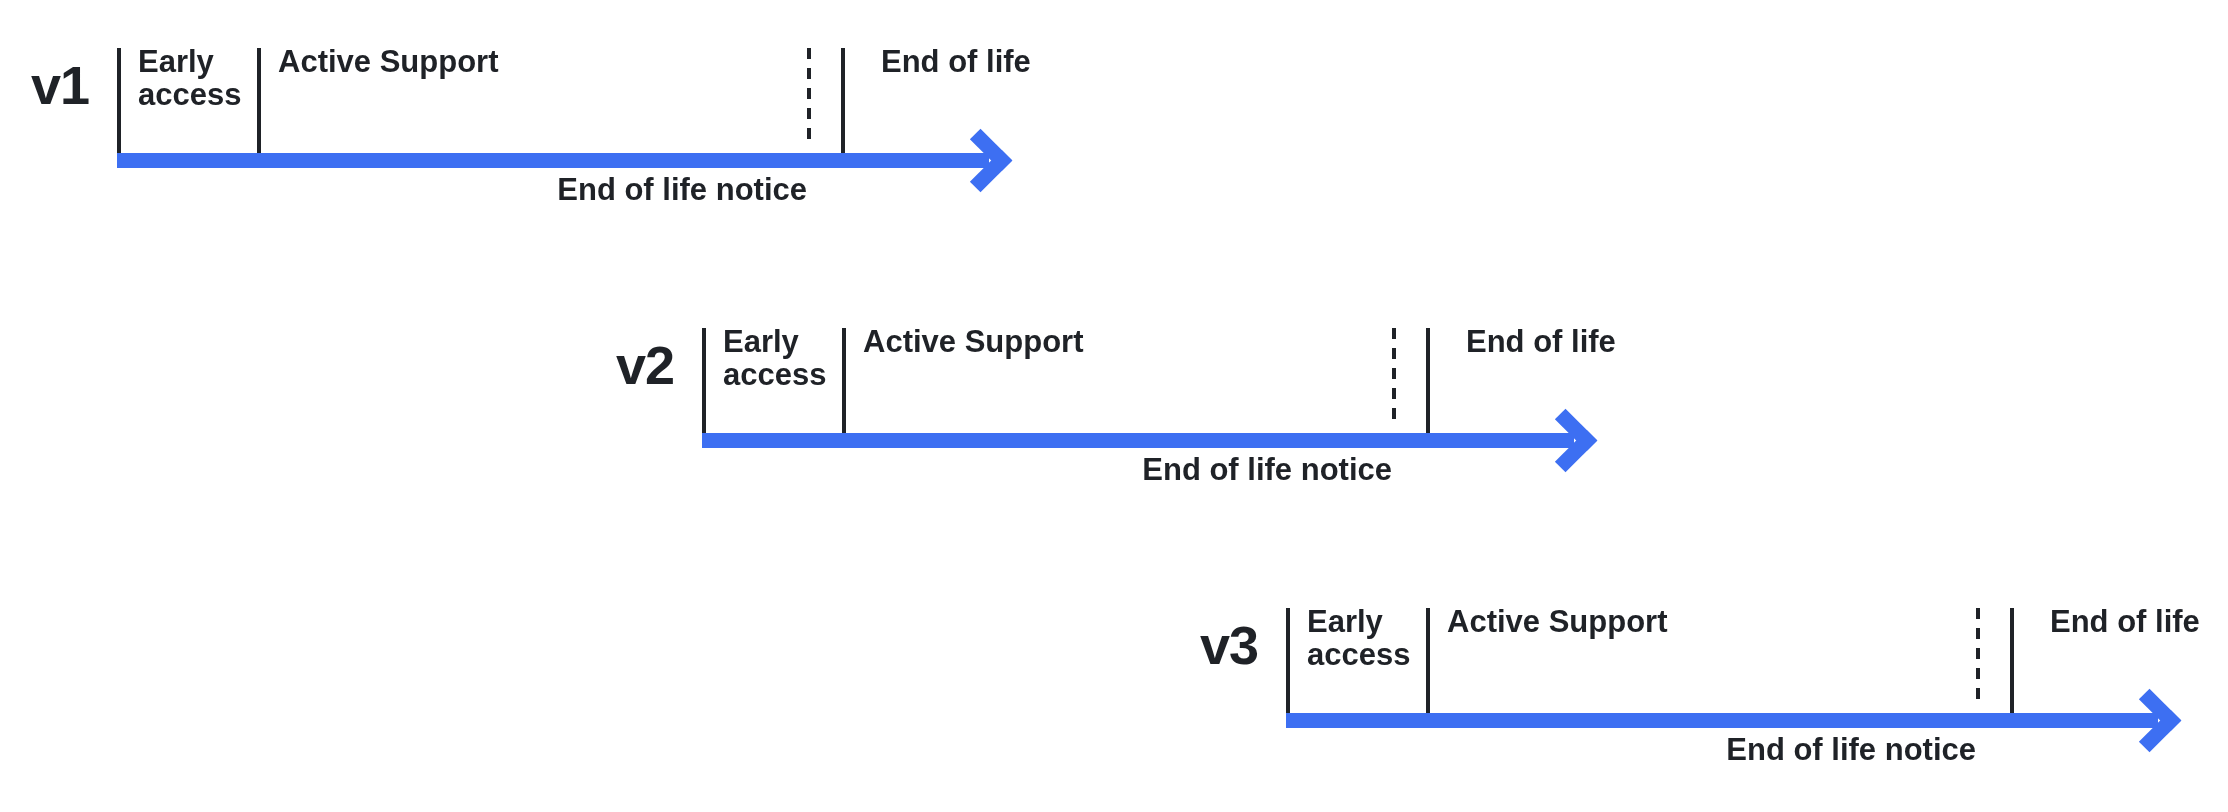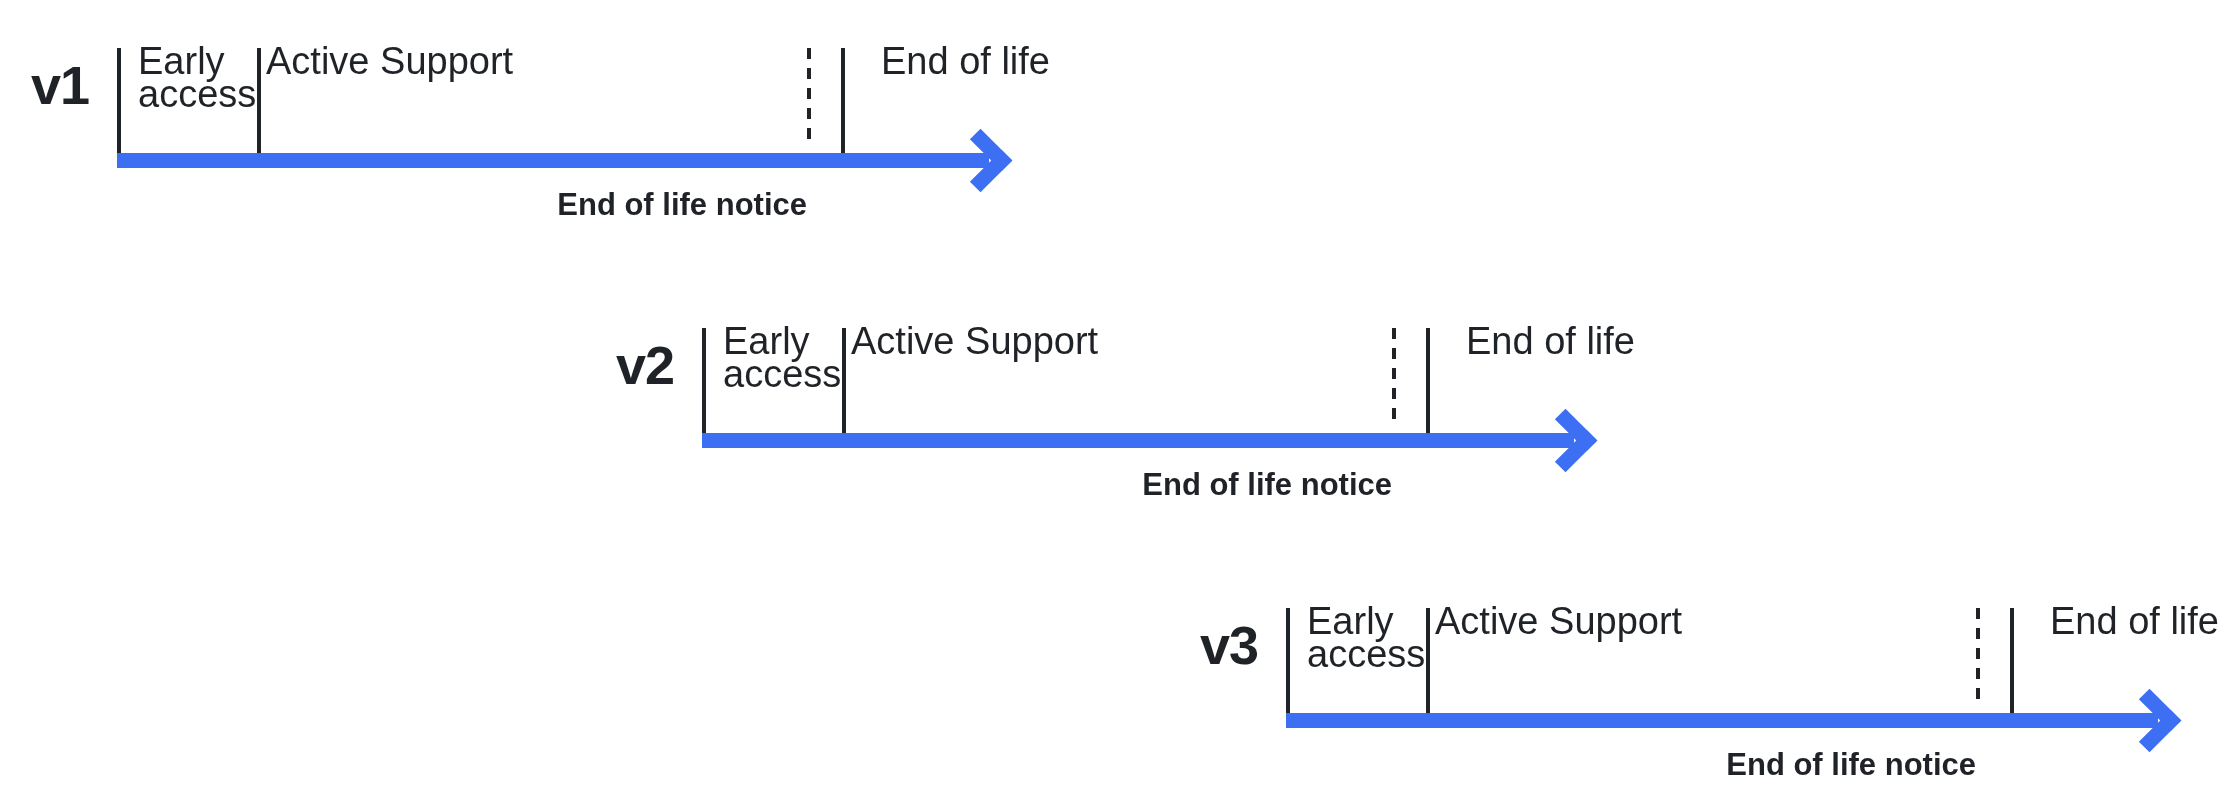--- a/index.html
+++ b/index.html
@@ -38,38 +38,38 @@
   .tick.start  { left: 0; }
   .tick.active { left: 140px; }
   .tick.eol    { left: 724px; }
   .tick.dashed {
     left: 690px; height: 100px;
     background: repeating-linear-gradient(
       to bottom, var(--ink) 0 11px, transparent 11px 20px);
   }
   .phase-label {
     top: -3px;
-    font-size: 38px; font-weight: 400; color: var(--ink);
+    font-size: 31px; font-weight: 700; color: var(--ink);
     line-height: 33px;
   }
   .phase-label.early  { left: 21px;  width: 122px; }
-  .phase-label.active { left: 149px; width: 420px; }
+  .phase-label.active { left: 161px; width: 420px; }
   .phase-label.eol    { left: 764px; width: 320px; }
   .arrow-shaft {
     left: 0; top: 105px; width: 872px; height: 15px;
     background: var(--blue);
   }
   .arrow-head {
     left: 841px; top: 90px; width: 45px; height: 45px;
     border-top: 15px solid var(--blue);
     border-right: 15px solid var(--blue);
     transform: rotate(45deg);
   }
   .notice-label {
-    left: 290px; top: 140px; width: 400px;
+    left: 290px; top: 125px; width: 400px;
     text-align: right;
     font-size: 31px; font-weight: 700; color: var(--ink);
     line-height: 33px;
     white-space: nowrap;
   }
   
   .timeline.row-0 { left: 117px;  top: 48px;  }
   .timeline.row-1 { left: 702px;  top: 328px; }
   .timeline.row-2 { left: 1286px; top: 608px; }
 </style>

